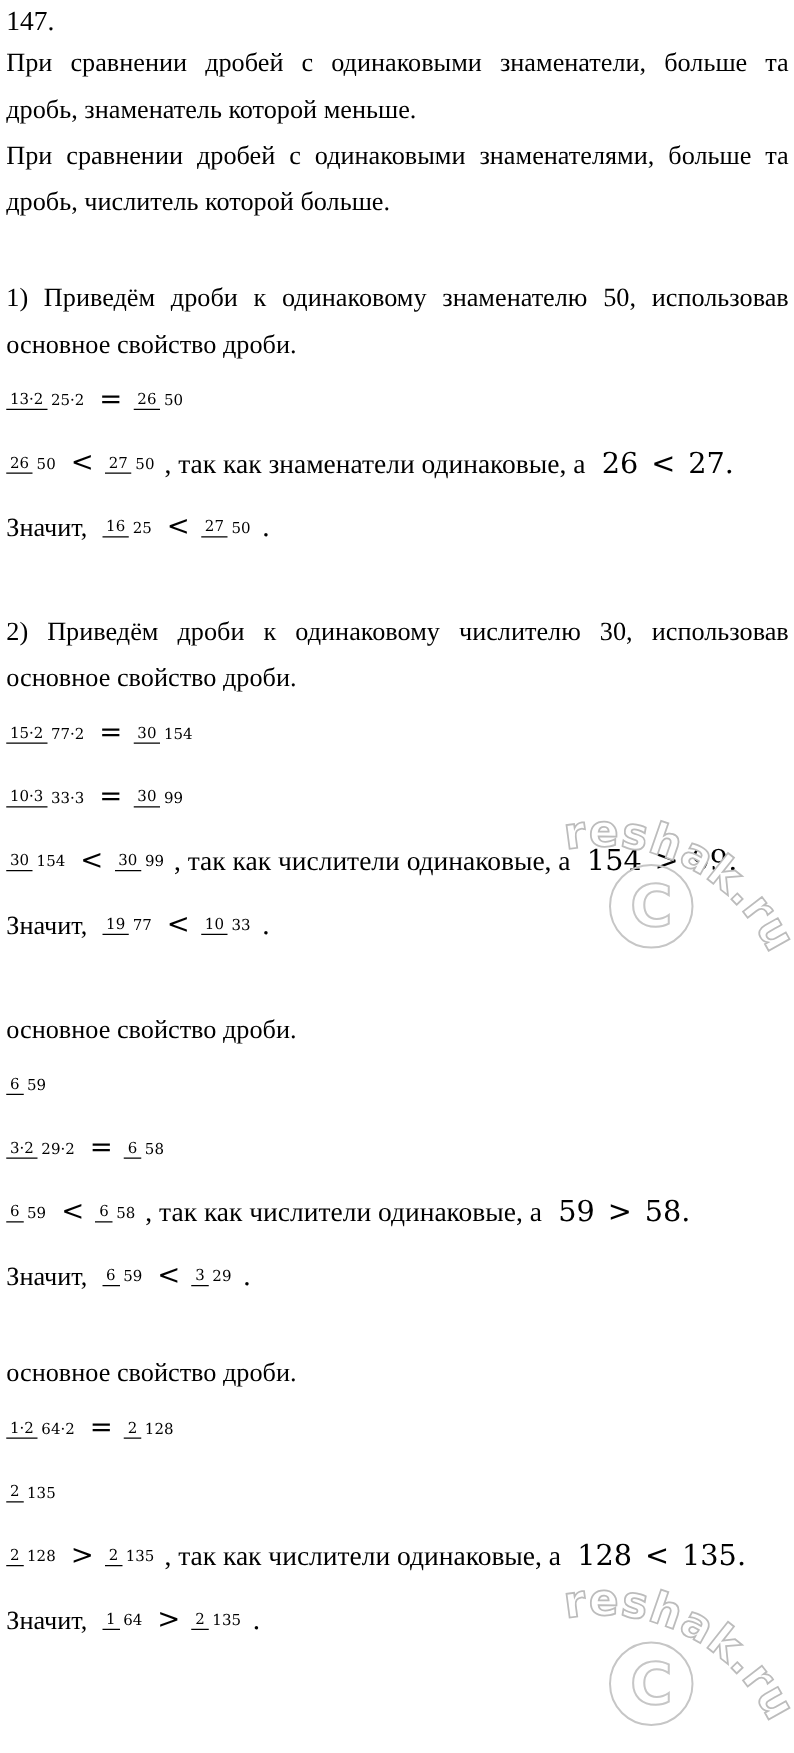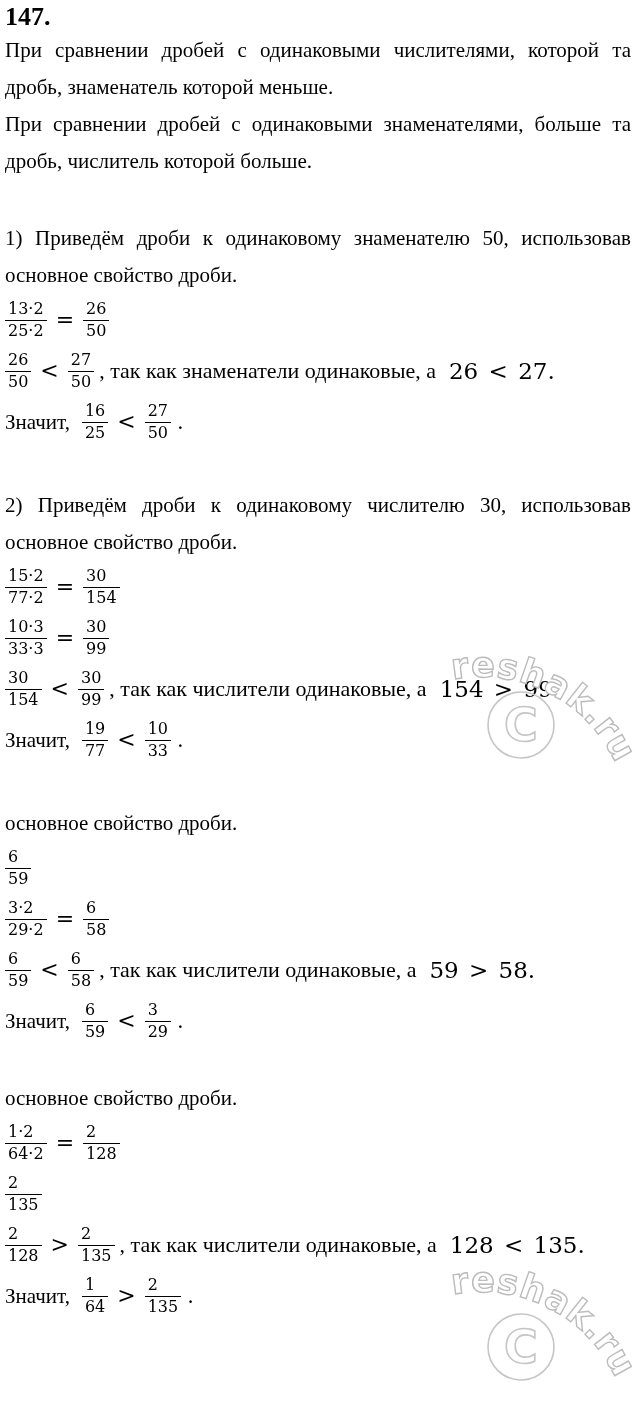--- a/index.html
+++ b/index.html
@@ -2,27 +2,27 @@
 <html><head>
 <meta charset="utf-8">
 <style>
   html,body{margin:0;padding:0}
   body{
     width:635px;height:1402px;overflow:hidden;position:relative;
     background:#ffffff;color:#000;
     font-family:"Liberation Serif",serif;font-size:21px;
   }
   .page{padding:2px 4px 0 5px;position:relative;z-index:1}
-  .title{font-weight:bold;font-size:26px;height:30px;line-height:30px}
+  .title{font-weight:normal;font-size:22px;height:30px;line-height:30px}
   .tline{height:37px;line-height:37px;white-space:nowrap}
   .just{text-align:justify;text-align-last:justify;white-space:normal}
   .section{margin-top:40px}
   .section.last{margin-top:34px}
   .math-row{height:50px;margin:1px 0;display:flex;align-items:center;font-family:"DejaVu Serif",serif}
-  .frac{display:inline-flex;flex-direction:column;font-size:16px;line-height:1.18}
+  .frac{display:inline-flex;flex-direction:row;font-size:12px;line-height:1.18}
   .frac .num{border-bottom:1.4px solid #000;padding:0 3px 1px}
   .frac .den{padding:1px 3px 0}
   .op{font-size:22px;margin:0 9px;line-height:1}
   .reason{font-family:"Liberation Serif",serif;font-size:22px;margin-left:5px;white-space:pre}
   .detail{font-size:23px;margin-left:13px;word-spacing:3px;white-space:nowrap}
   .concl-label{font-family:Liberation Serif, serif;margin-right:12px}
   .period{margin-left:6px;font-size:21px}
   .watermark{position:absolute;z-index:5;pointer-events:none}
   .wm-text{fill:#ffffff;stroke:#bcbcbc;stroke-width:1.4px;
            font-family:"DejaVu Sans",sans-serif;font-weight:bold;font-size:35px;letter-spacing:1px}
@@ -31,21 +31,21 @@
         font-family:"DejaVu Sans",sans-serif;font-weight:bold;font-size:46px;text-anchor:middle}
 </style>
 </head>
 <body>
 
 <div class="page">
 
   <div class="title">147.</div>
 
   <div>
-    <div class="tline just">При сравнении дробей с одинаковыми числителями, которой та</div>
+    <div class="tline just">При сравнении дробей с одинаковыми знаменатели, больше та</div>
     <div class="tline">дробь, знаменатель которой меньше.</div>
     <div class="tline just">При сравнении дробей с одинаковыми знаменателями, больше та</div>
     <div class="tline">дробь, числитель которой больше.</div>
   </div>
 
   <div class="section">
     <div class="tline just">1) Приведём дроби к одинаковому знаменателю 50, использовав</div>
     <div class="tline">основное свойство дроби.</div>
 
     <div class="math-row">

